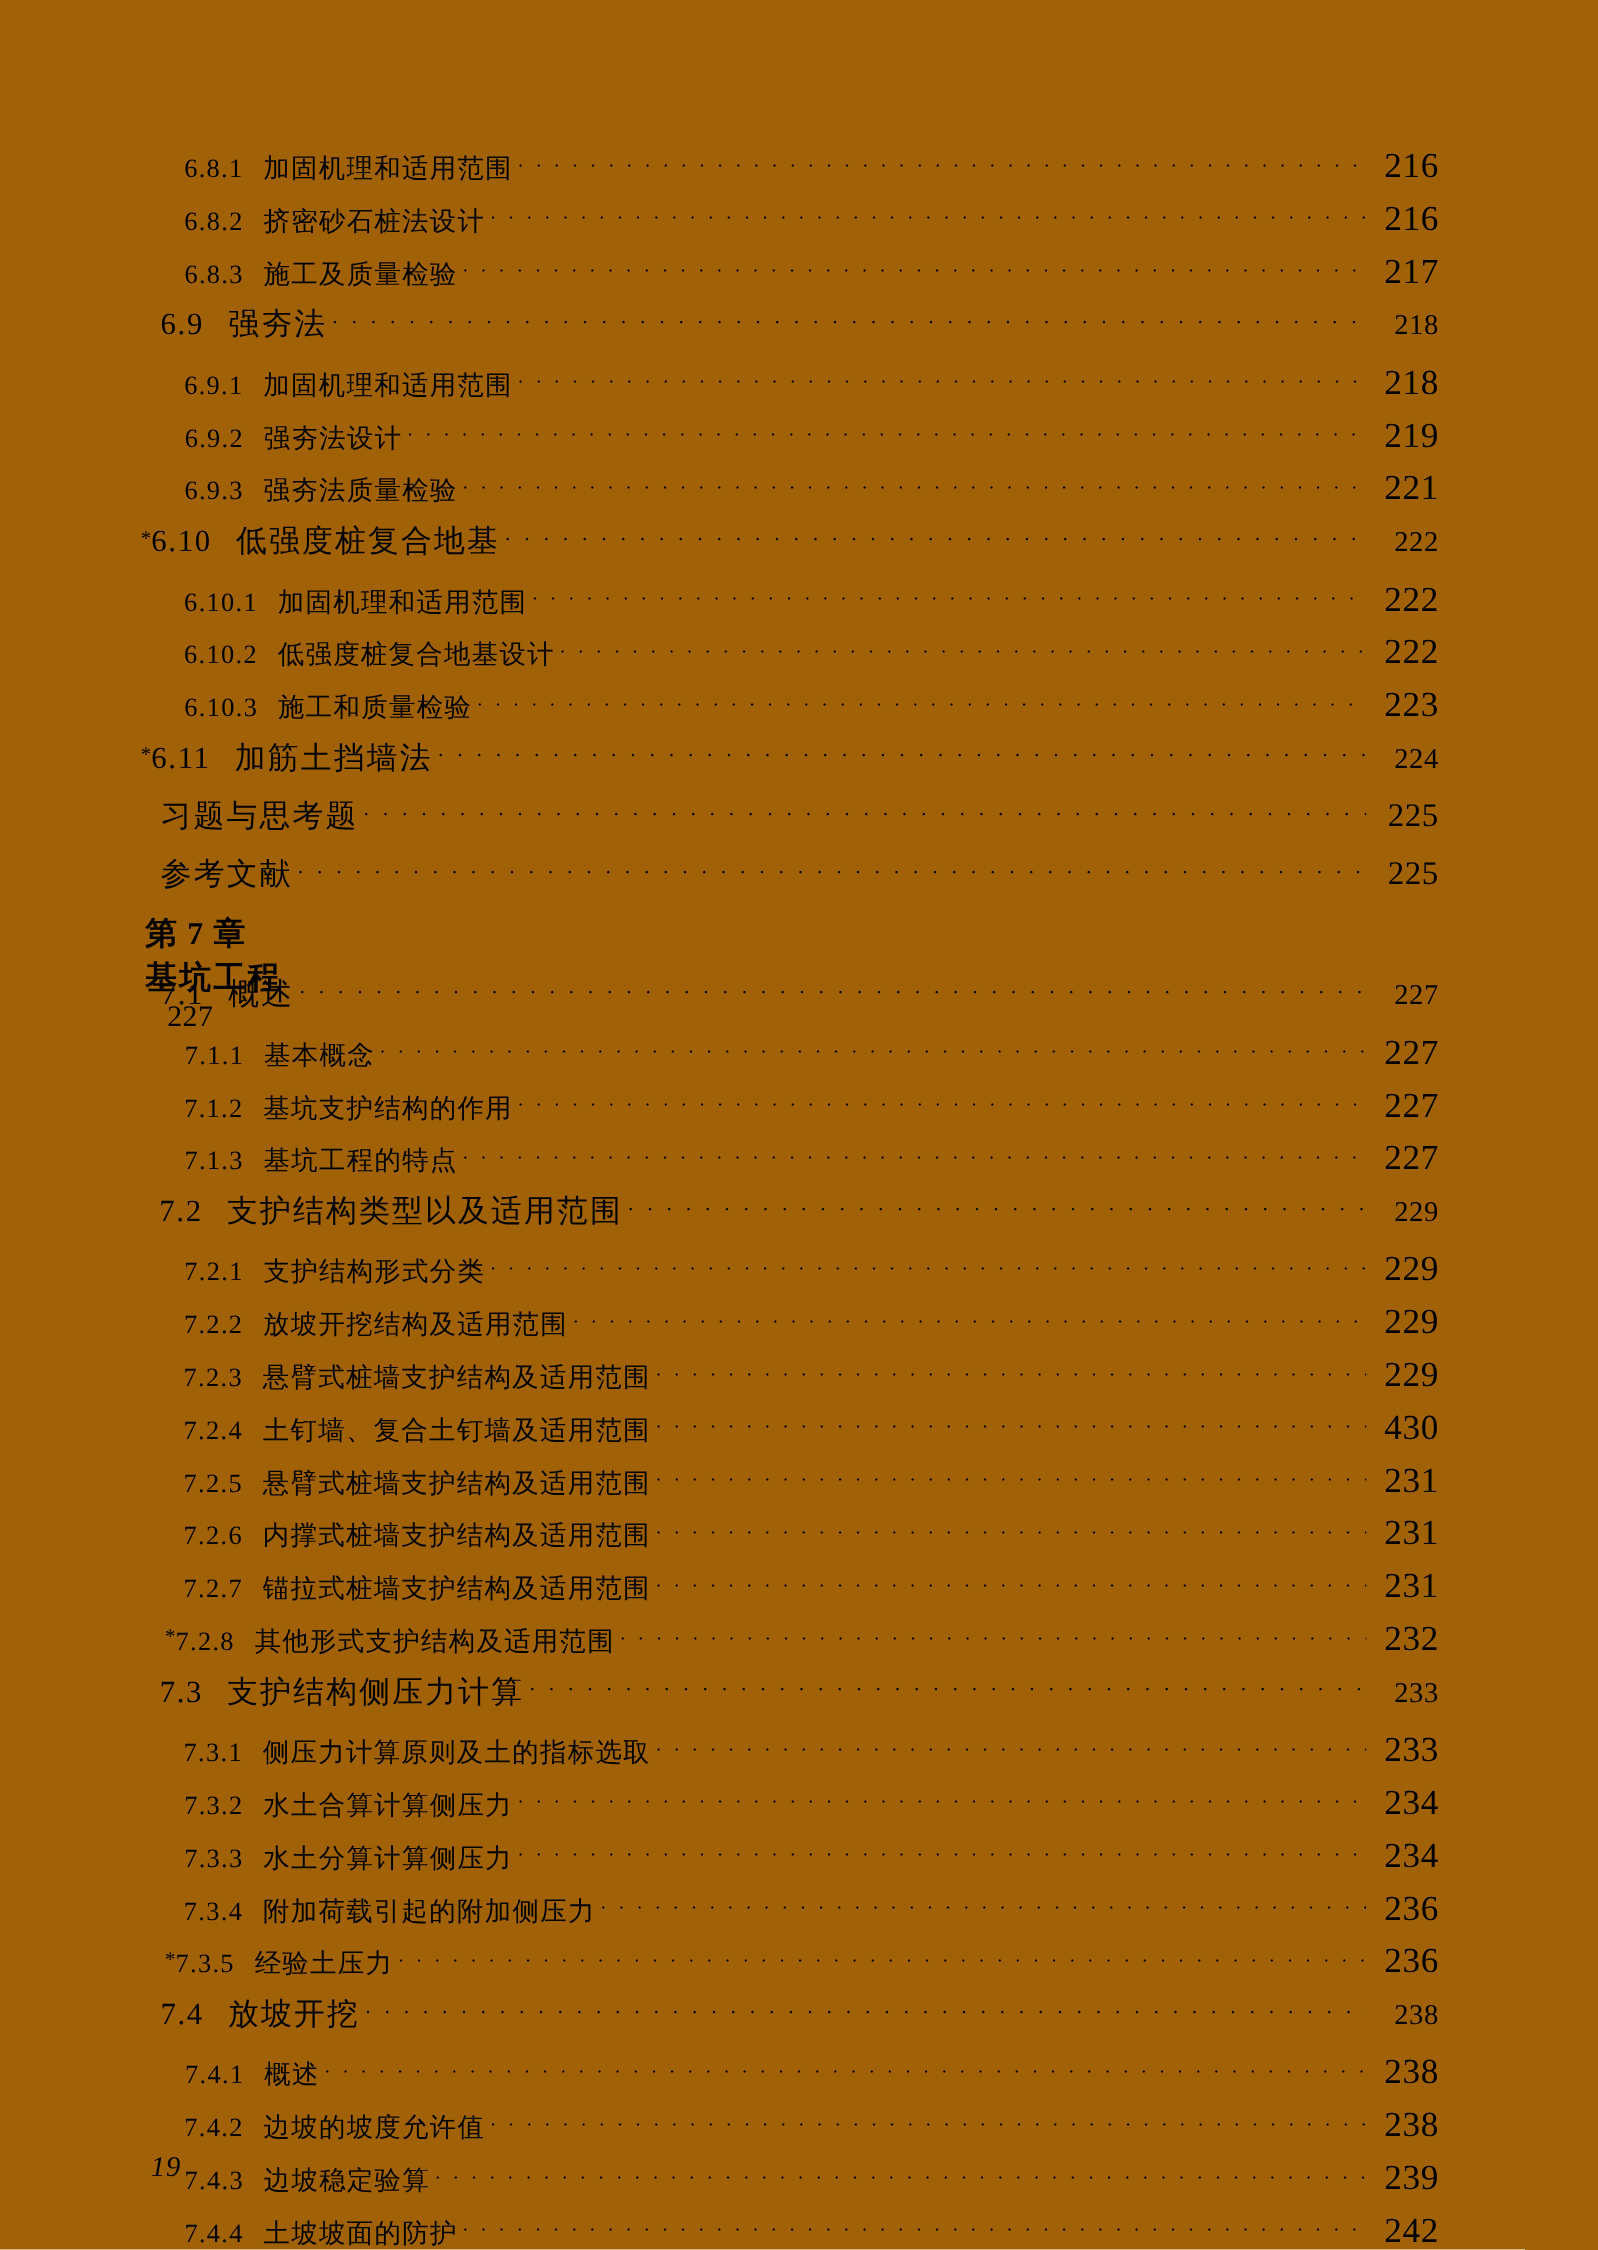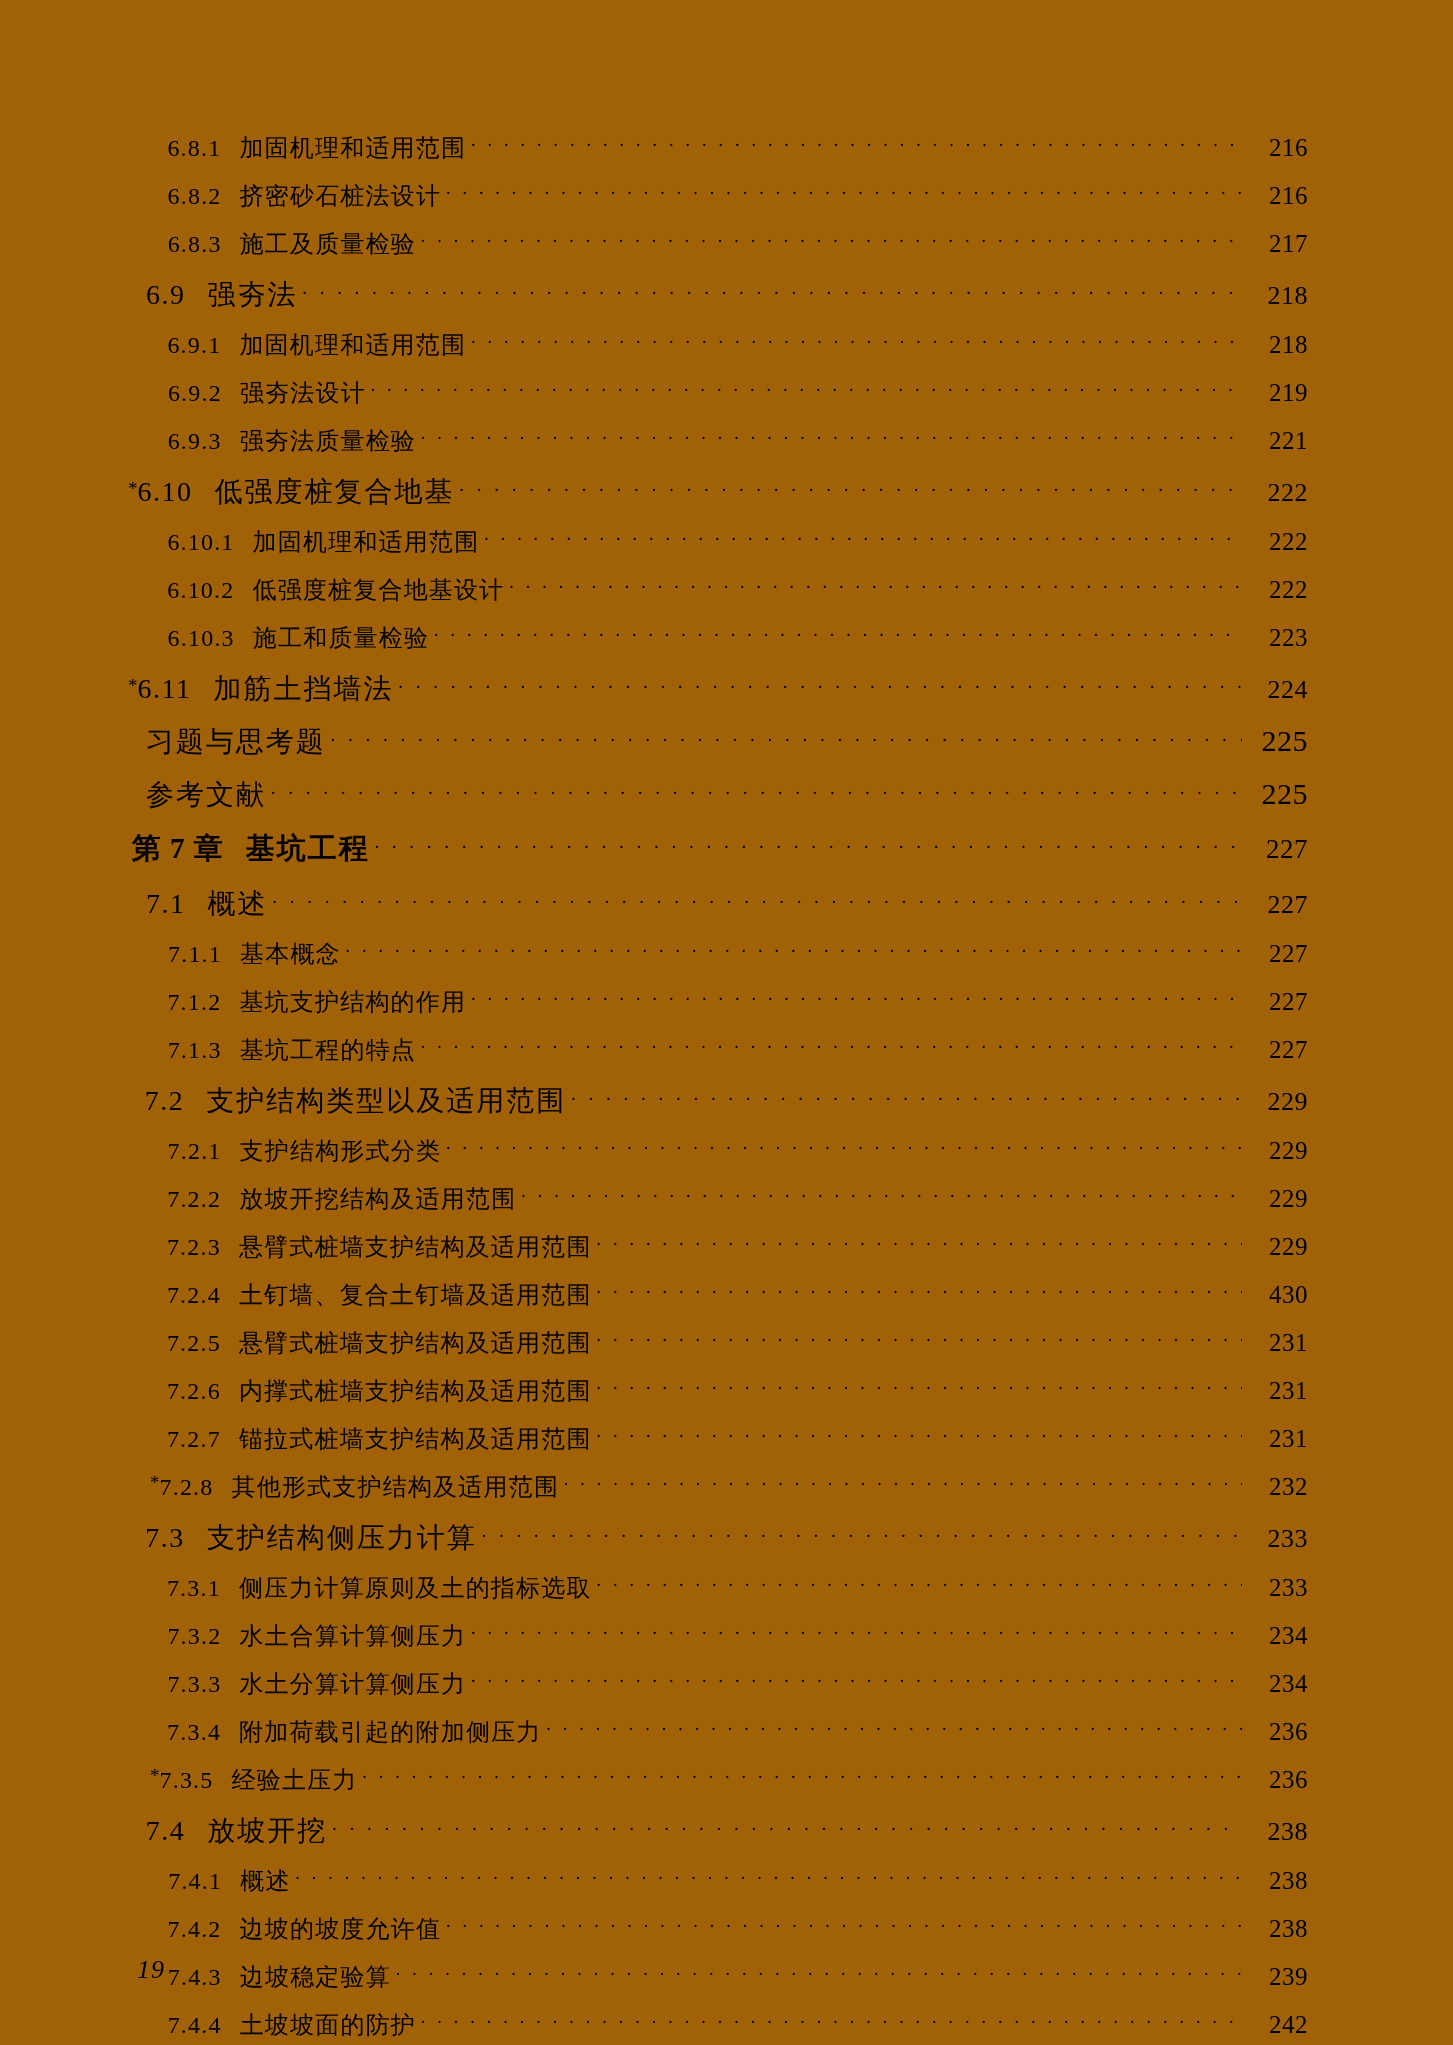--- a/index.html
+++ b/index.html
@@ -96,40 +96,41 @@
   .lvl2.starred { padding-left: 0px; }
 
   
   .lvl3 {
     height: 48px;
     padding-left: 36px;
     font-size: 24px;
   }
   .lvl3 .num { margin-right: 18px; letter-spacing: 1.2px; }
   .lvl3 .title { letter-spacing: 1.2px; }
-  .lvl3 .pageno { font-size: 25px; }
+  .lvl3 .pageno { font-size: 32px; }
   .lvl3 .leader { letter-spacing: 3px; font-size: 18px; top:-5px; }
   .lvl3.starred { padding-left: 22px; }
 
   
   .plain2 {
     height: 53px;
     padding-left: 14px;
     font-size: 28px;
   }
   .plain2 .title { letter-spacing: 2px; }
   .plain2 .pageno { font-size: 30px; }
   .plain2 .leader { letter-spacing: 3.2px; font-size: 19px; top:-5px; }
 
   
   .chapter {
     height: 56px;
     padding-left: 0px;
     font-size: 29px;
     font-weight: bold;
+    flex-direction: column;
   }
   .chapter .num { margin-right: 22px; letter-spacing: 1px; }
   .chapter .title { letter-spacing: 2px; }
   .chapter .pageno { font-size: 27px; font-weight: normal; }
   .chapter .leader { letter-spacing: 3.2px; font-size: 19px; font-weight: normal; top:-5px; }
 
   
   .folio {
     position: absolute;
     left: 137px;

